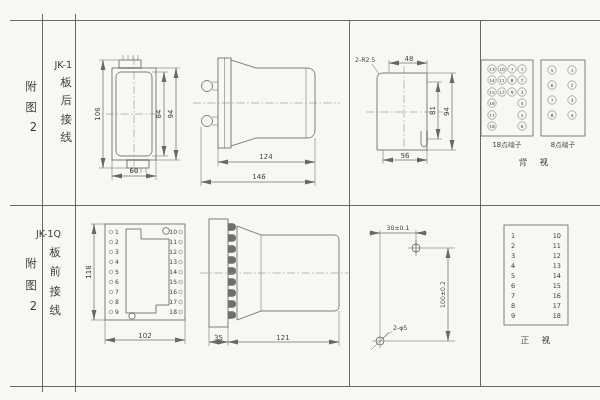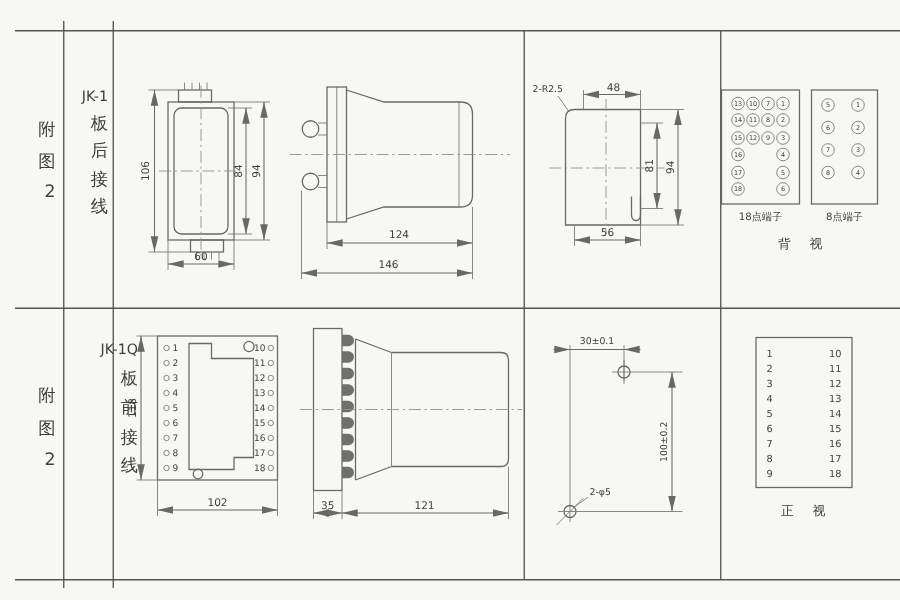--- a/index.html
+++ b/index.html
@@ -43,21 +43,21 @@
     <span>板</span>
     <span>后</span>
     <span>接</span>
     <span>线</span>
   </div>
   <div class="stack" style="left:21px;top:258px;gap:10px;width:16px">
     <span>附</span>
     <span>图</span>
     <span>2</span>
   </div>
-  <div class="stack" style="left:59px;top:229px;gap:8px;width:33px">
+  <div class="stack" style="left:28px;top:229px;gap:8px;width:33px">
     <span class="model">JK-1Q</span>
     <span>板</span>
     <span>前</span>
     <span>接</span>
     <span>线</span>
   </div>
 
   <svg width="600" height="400" viewBox="0 0 600 400">
     <defs>
       <marker id="ar" viewBox="0 0 10 6" refX="9.5" refY="3" markerWidth="11" markerHeight="7" orient="auto-start-reverse" markerUnits="userSpaceOnUse">

